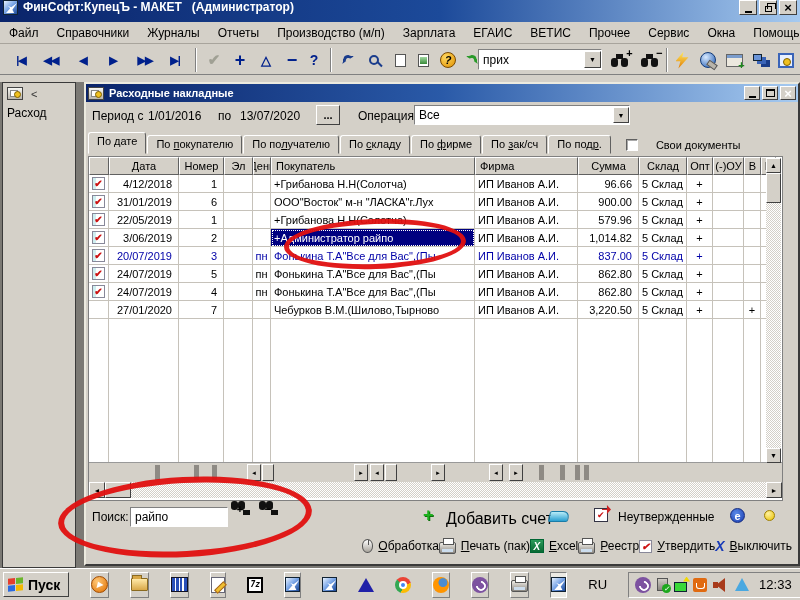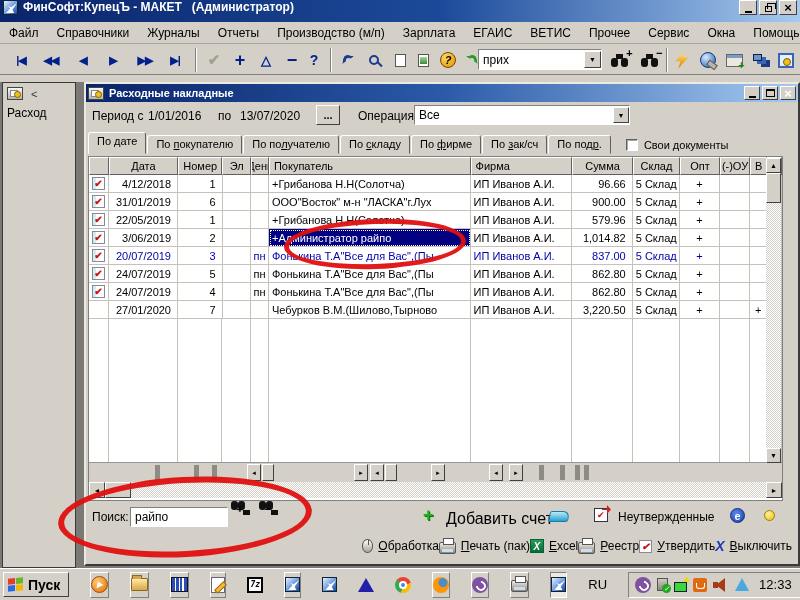--- a/index.html
+++ b/index.html
@@ -77,35 +77,35 @@
 .wbtn.sm{width:16px;height:14px}
 .dw-period{position:absolute;left:0;top:18px;right:0;height:28px;display:flex;align-items:center}
 .pl{position:absolute;font-size:12px}
 .btn-ellipsis{position:absolute;left:230px;top:3px;width:24px;height:20px;background:#d4d0c8;border:1px solid;border-color:#fff #404040 #404040 #fff;display:flex;align-items:center;justify-content:center;font-weight:bold}
 .op-combo{position:absolute;left:328px;top:3px;width:216px;height:20px;background:#fff;border:1px solid;border-color:#808080 #fff #fff #808080;display:flex;align-items:center;padding-left:4px;font-size:12px}
 .op-combo .cbtn{margin-left:auto;width:16px;height:16px;background:#d4d0c8;border:1px solid;border-color:#fff #404040 #404040 #fff;display:flex;align-items:center;justify-content:center;font-size:7px}
 
 .dw-tabs{position:absolute;left:2px;top:48px;right:4px;height:22px;display:flex;align-items:flex-end}
 .tab{height:19px;padding:2px 8px 0;background:#d4d0c8;border:1px solid;border-color:#fff #606060 #d4d0c8 #fff;border-radius:3px 3px 0 0;margin-right:1px;font-size:11px;white-space:nowrap}
 .tab.active{height:22px;font-size:11px;border-bottom-color:#d4d0c8;position:relative;z-index:2}
-.owncb{display:flex;align-items:center;gap:6px;margin-left:14px;padding-bottom:3px}
+.owncb{display:flex;align-items:center;gap:18px;margin-left:14px;padding-bottom:3px}
 .cbox{width:12px;height:12px;background:#fff;border:1px solid;border-color:#606060 #fff #fff #606060;box-shadow:inset 1px 1px 0 #aaa}
 
 
 .gridbox{position:absolute;left:2px;top:72px;width:695px;height:345px;background:#fff;border:1px solid #808080;overflow:hidden}
 .ghead{display:flex;height:18px}
 .gh{background:#d4d0c8;border:1px solid;border-color:#fff #606060 #606060 #fff;display:flex;align-items:center;justify-content:center;font-size:11px;white-space:nowrap;overflow:hidden}
 .gh.hl{justify-content:flex-start;padding-left:4px}
 .grow{display:flex;height:18px}
 .grow.filler{height:143px}
 .gc{border-right:1px solid #c6c2ba;border-bottom:1px solid #c6c2ba;background:#fff;display:flex;align-items:center;padding-left:3px;font-size:11px;white-space:nowrap;overflow:hidden}
 .filler .gc{border-bottom:none}
 .ar{justify-content:flex-end;padding-right:6px;padding-left:0}
 .ac{justify-content:center;padding-left:0}
-.c0{width:20px}.c1{width:70px}.c2{width:45px}.c3{width:29px}.c4{width:18px}.c5{width:204px}.c6{width:103px}.c7{width:61px}.c8{width:48px}.c9{width:40px}.c10{width:31px}.c11{width:17px}.c12{width:15px}
+.c0{width:20px}.c1{width:70px}.c2{width:45px}.c3{width:29px}.c4{width:18px}.c5{width:204px}.c6{width:103px}.c7{width:61px}.c8{width:48px}.c9{width:26px}.c10{width:31px}.c11{width:17px}.c12{width:15px}
 .blue .gc{color:#0000a8}
 .sel{background:#000080!important;color:#fff!important;outline:1px dotted #fff;outline-offset:-2px}
 .docic{width:13px;height:13px;background:#fff;border:1px solid #889;box-shadow:inset 3px 0 #cfeef0;display:flex;align-items:center;justify-content:center}
 .docic::before{content:"✔";color:#c11;font-size:10px;font-weight:bold;line-height:10px}
 
 
 .stipple{background-color:#d4d0c8;background-image:linear-gradient(45deg,#fff 25%,transparent 25%,transparent 75%,#fff 75%),linear-gradient(45deg,#fff 25%,transparent 25%,transparent 75%,#fff 75%);background-size:2px 2px;background-position:0 0,1px 1px}
 .sbtn{background:#d4d0c8;border:1px solid;border-color:#fff #404040 #404040 #fff;display:flex;align-items:center;justify-content:center;font-size:7px;color:#000}
 .vscroll{position:absolute;right:1px;top:1px;width:15px;height:305px}
 .vs-up{position:absolute;left:0;top:0;width:15px;height:15px}

